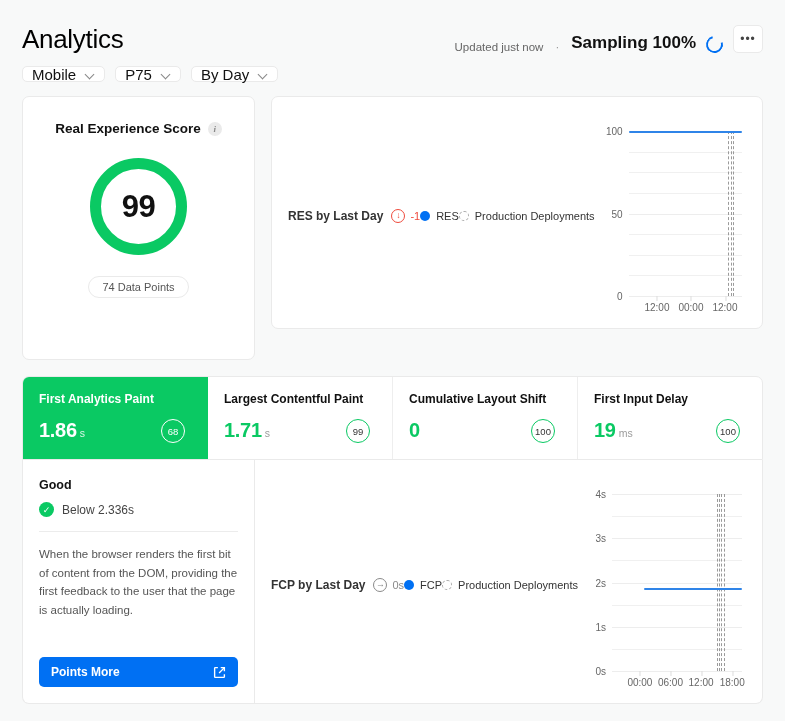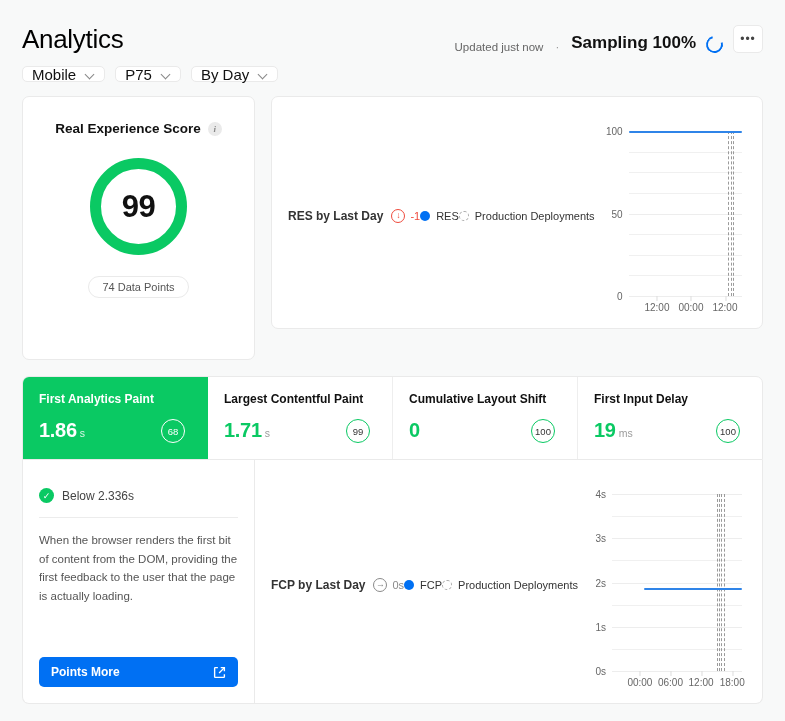--- a/index.html
+++ b/index.html
@@ -292,20 +292,21 @@
             <span class="metric-value">19</span><span class="metric-unit">ms</span>
           </span>
           <span class="score-badge">100</span>
         </div>
       </div>
     </div>
   </div>
 
   <div class="detail-row">
     <div class="detail-card">
+      <span class="good-label">Good</span>
       <div class="threshold-row">
         <span class="check">✓</span>
         <span class="threshold-text">Below 2.336s</span>
       </div>
       <div class="divider"></div>
       <p class="desc">When the browser renders the first bit of content from the DOM, providing the first feedback to the user that the page is actually loading.</p>
       <div class="learn-more">
         <span>Points More</span>
         <span class="ext-icon">
           <svg viewBox="0 0 16 16" width="13" height="13" fill="none" stroke="#ffffff" stroke-width="1.7">

